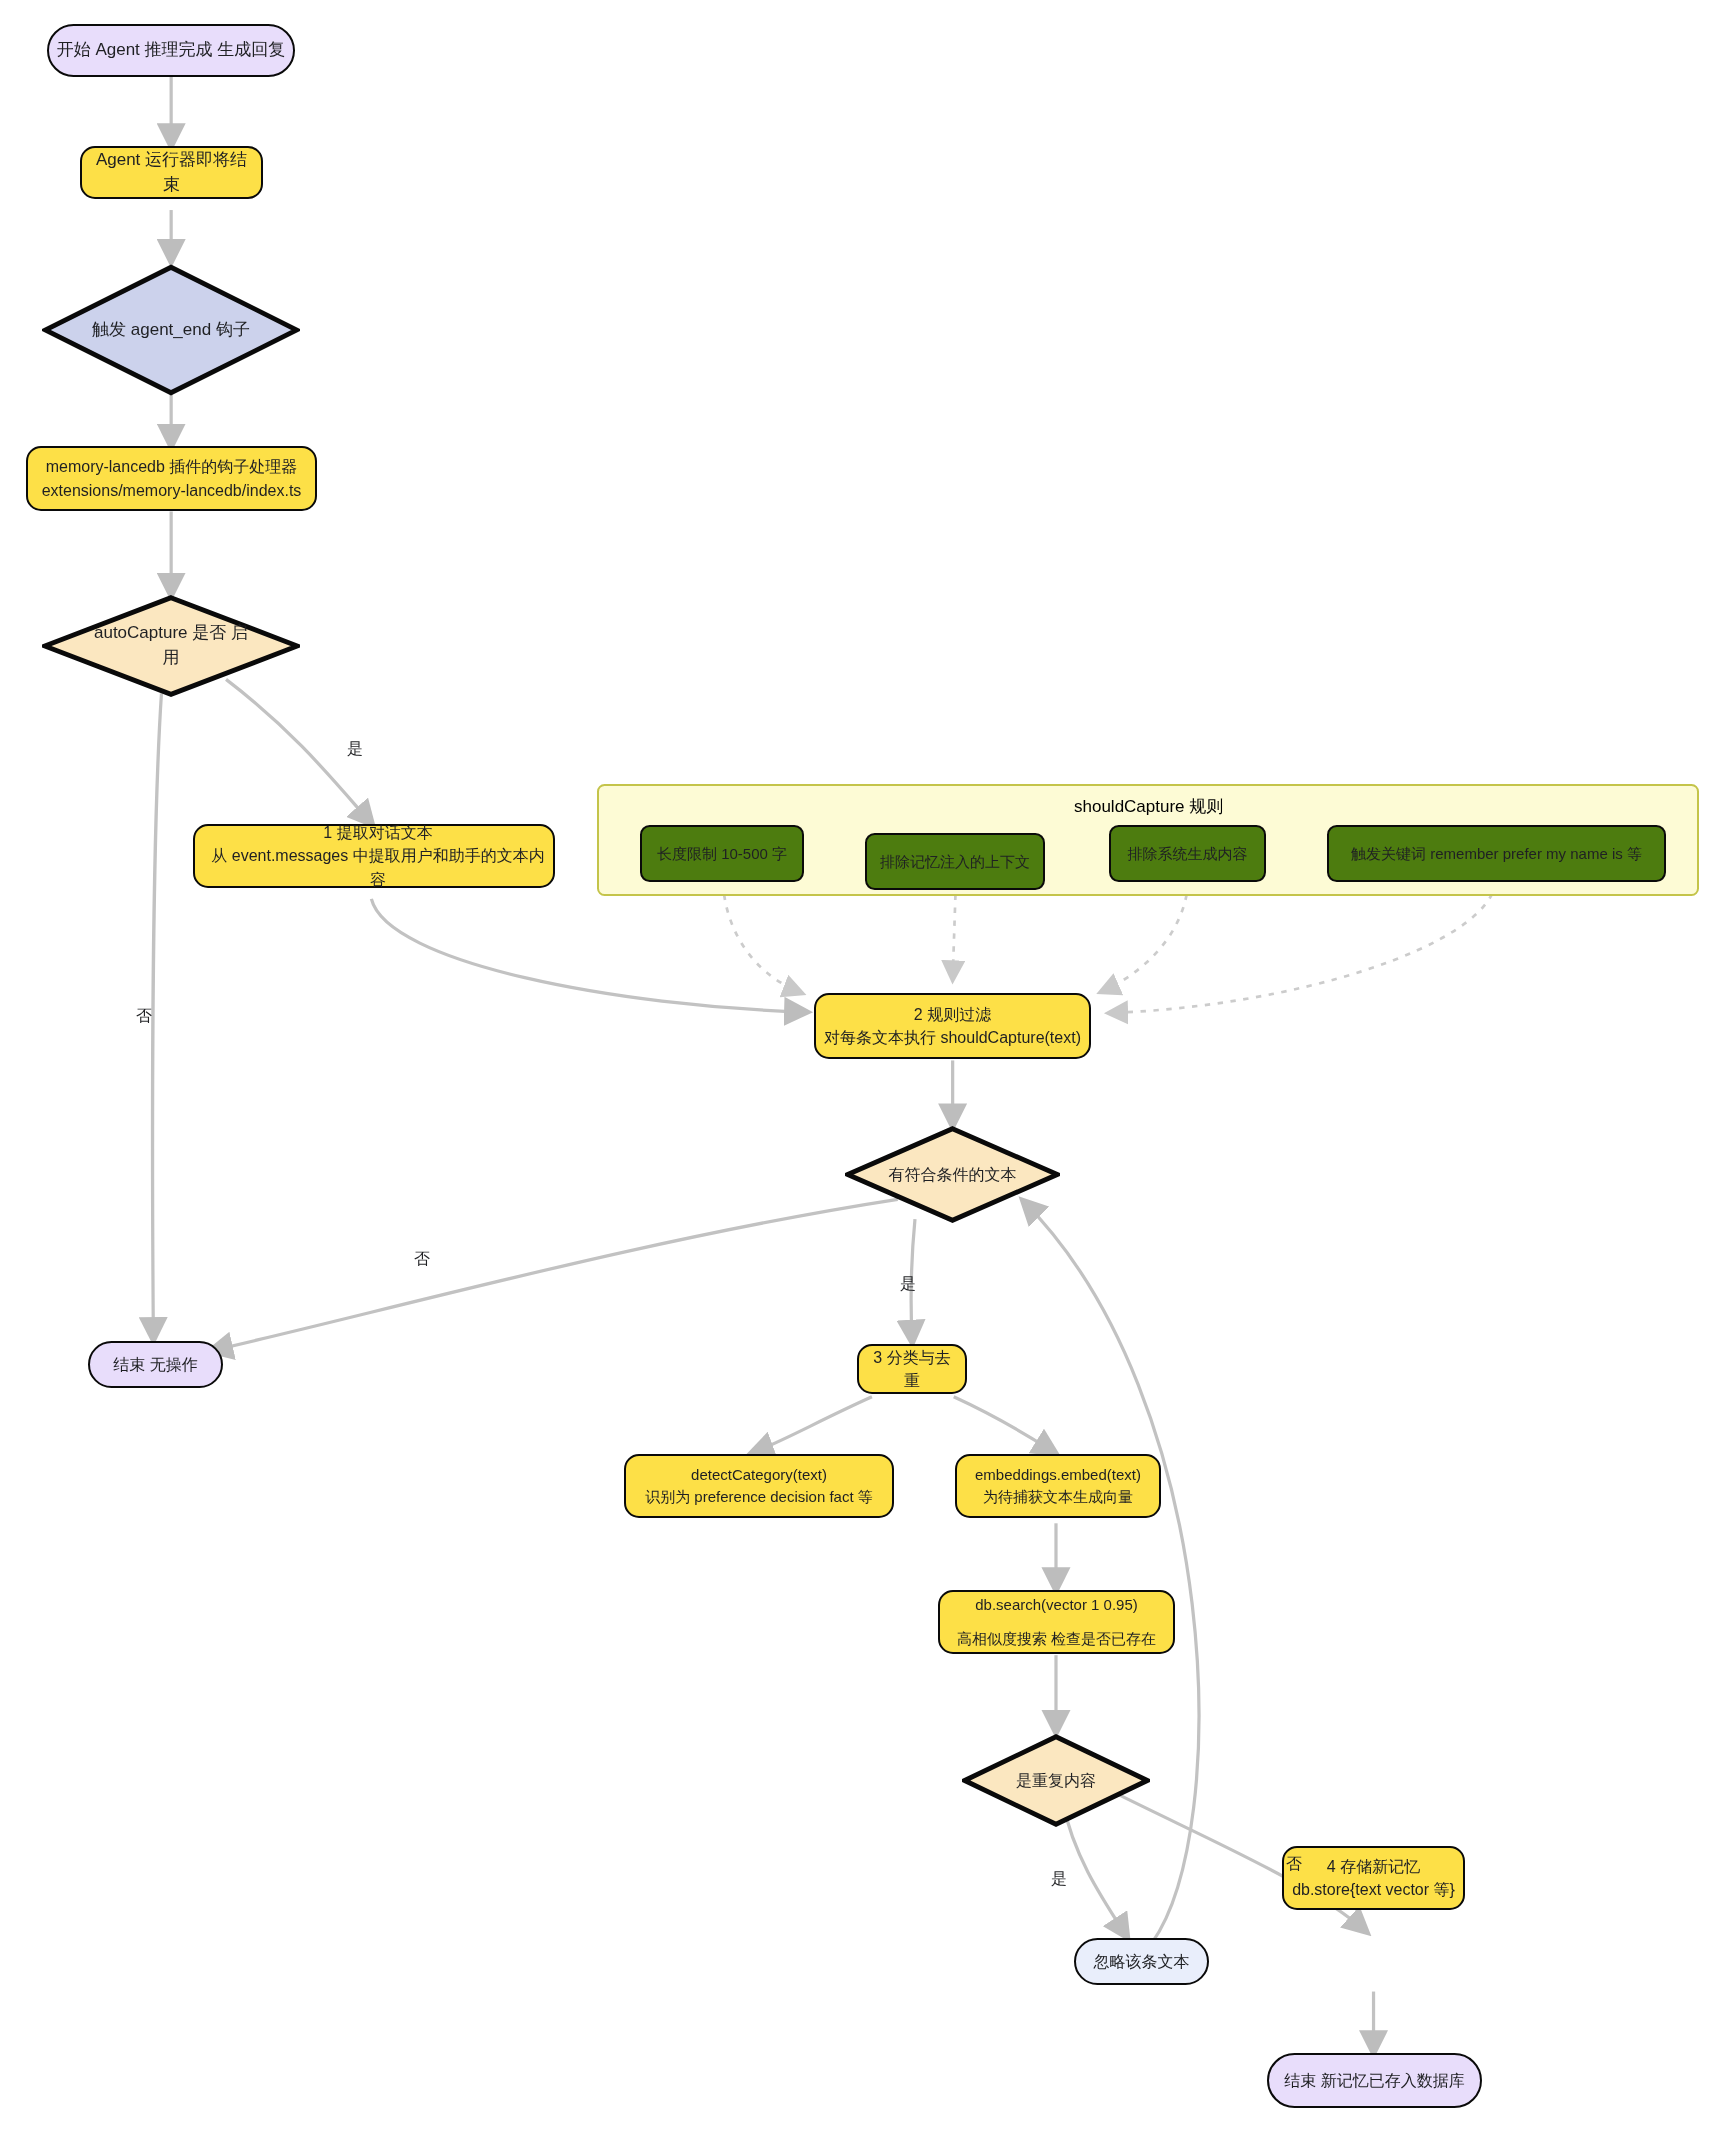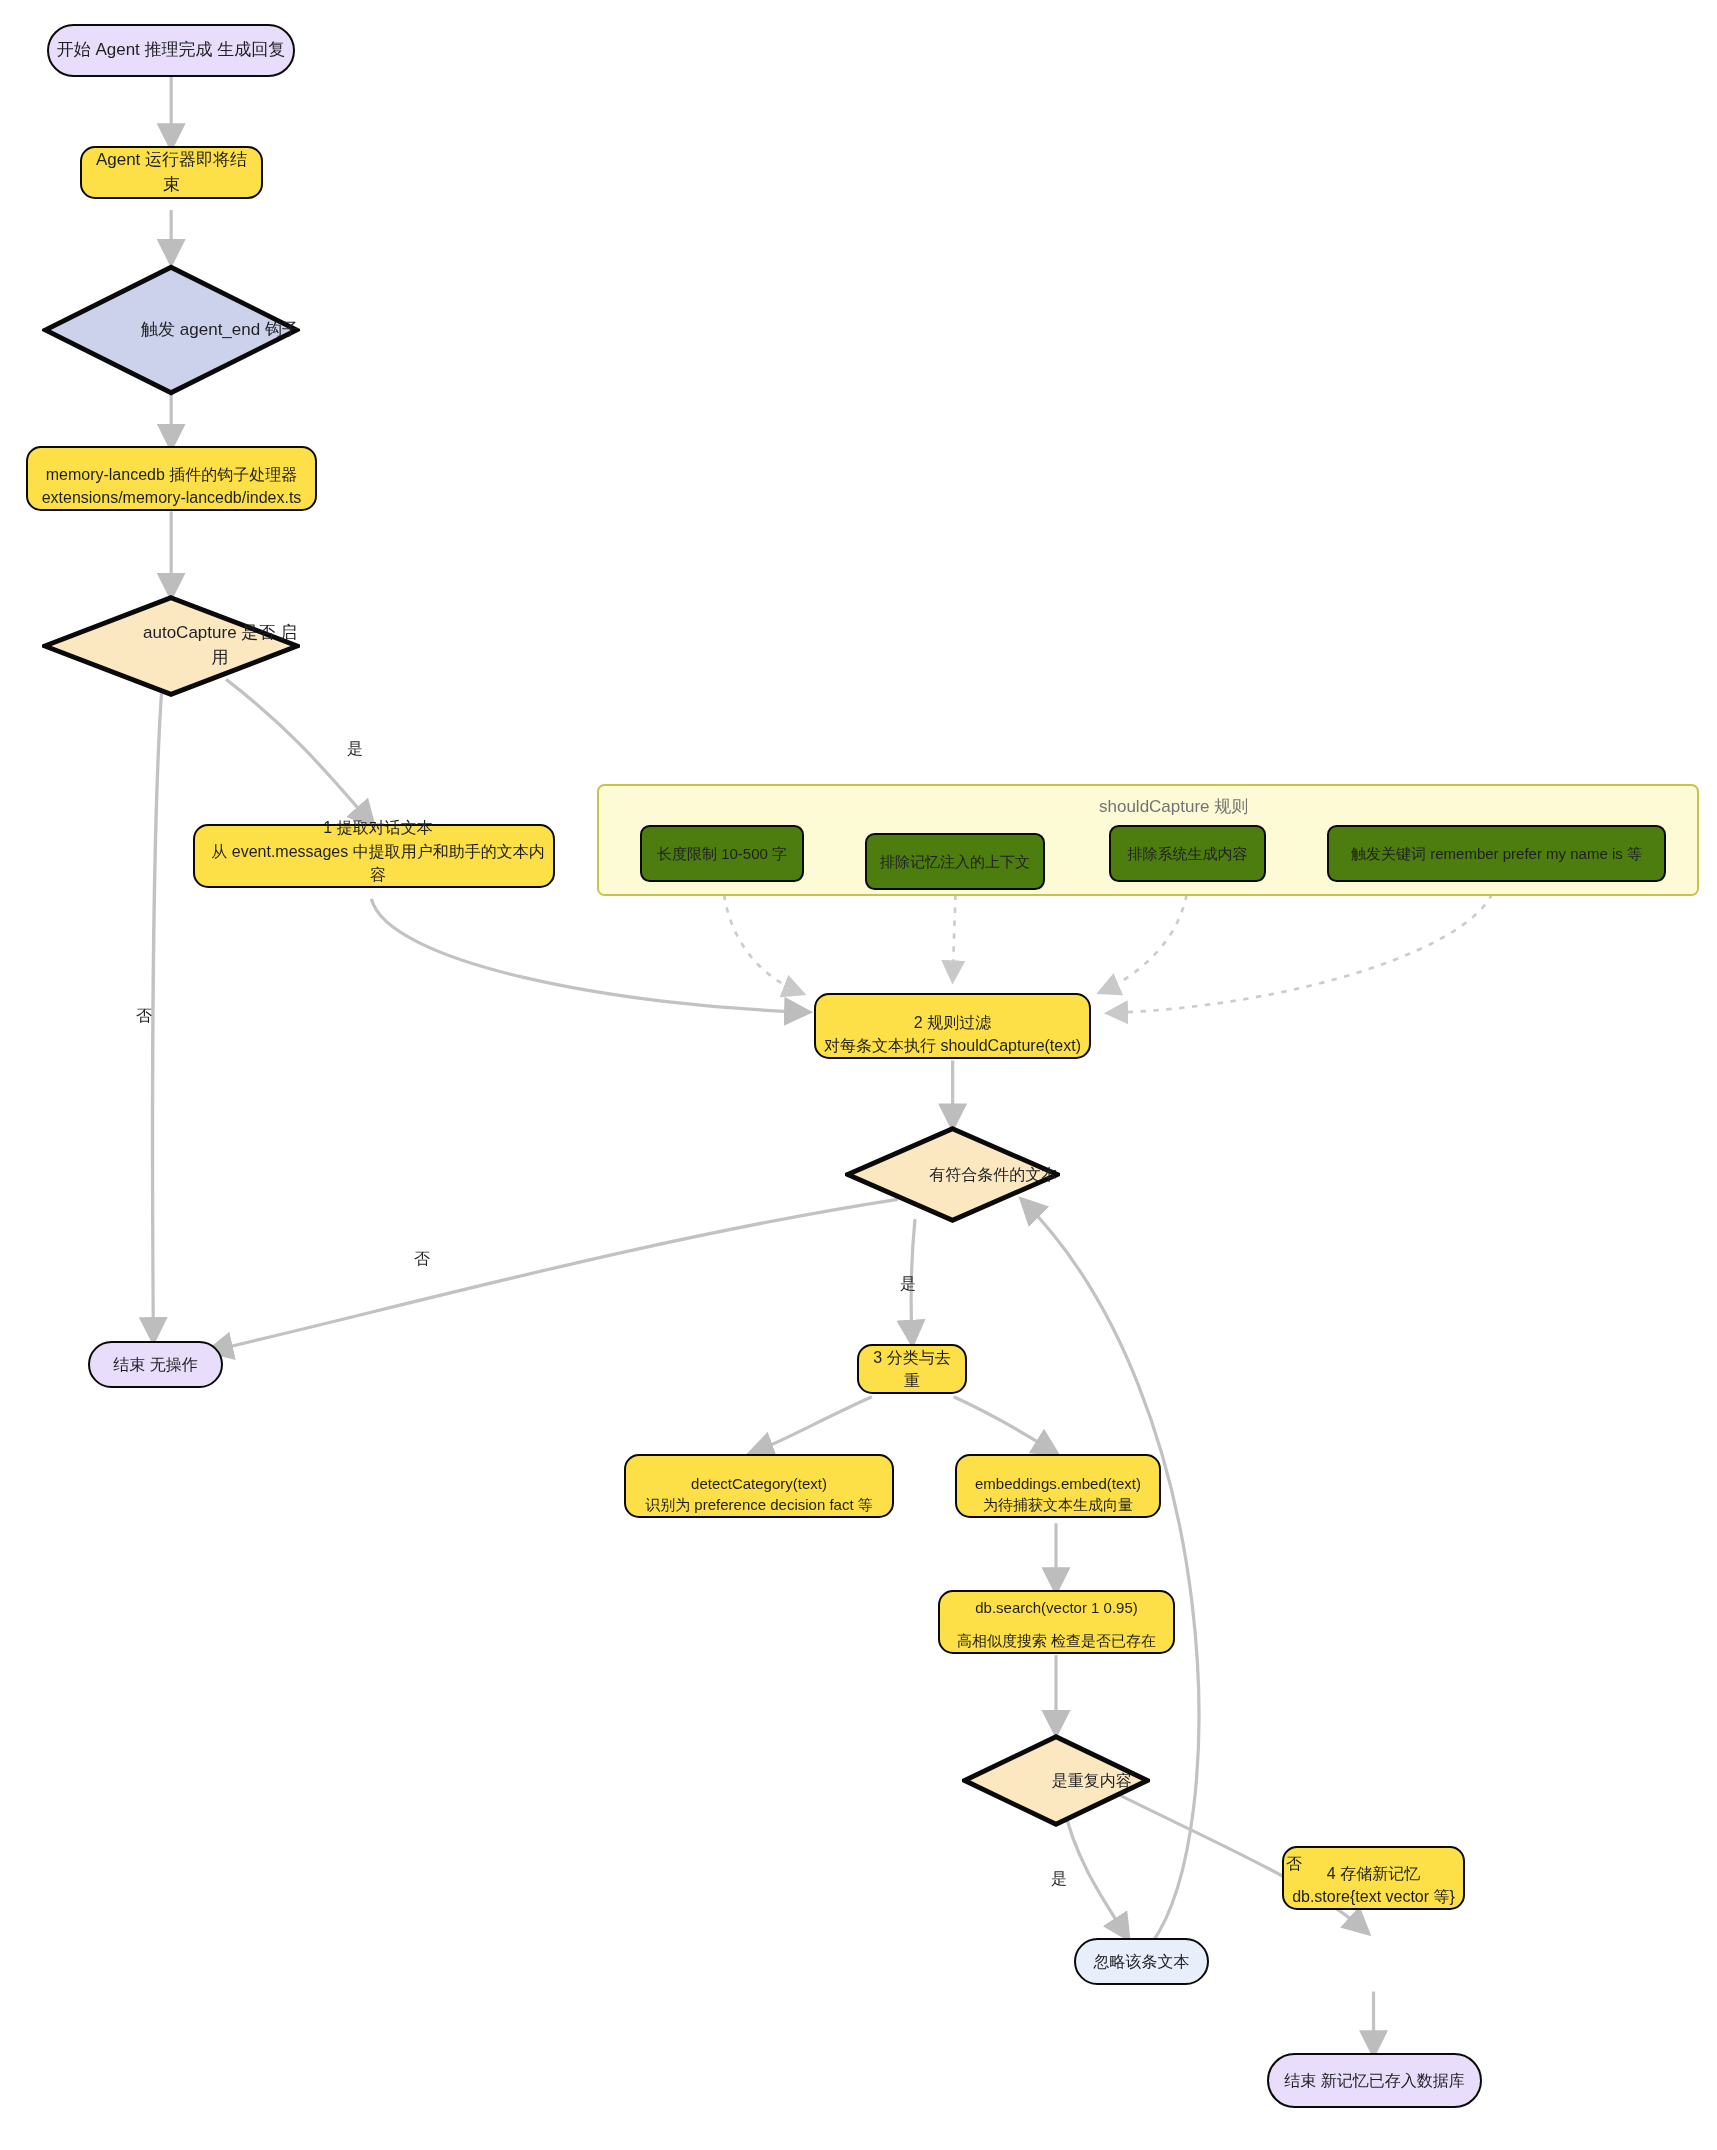--- a/index.html
+++ b/index.html
@@ -24,21 +24,21 @@
     top: 0;
     width: 1718px;
     height: 2151px;
     pointer-events: none;
   }
   .node {
     position: absolute;
     box-sizing: border-box;
     display: flex;
     align-items: center;
-    justify-content: flex-end;
+    justify-content: center;
     text-align: center;
     color: #1f2023;
     line-height: 1.45;
     z-index: 5;
   }
   .node .lbl {
     width: 100%;
     padding: 0 7.5px;
     box-sizing: border-box;
   }
@@ -75,24 +75,23 @@
   }
   .cluster {
     position: absolute;
     background: #fdfbd5;
     border: 2.2px solid #c4c44a;
     border-radius: 7.5px;
     z-index: 1;
   }
   .cluster-title {
     position: absolute;
-    color: #737373;
+    color: #000000;
     z-index: 3;
     white-space: nowrap;
-    margin-left: 25px;
   }
   .edge-label {
     position: absolute;
     color: #1f2023;
     background: transparent;
     z-index: 6;
     white-space: nowrap;
   }
   .fs-32 { font-size: 17px; }
   .fs-30 { font-size: 16px; }

